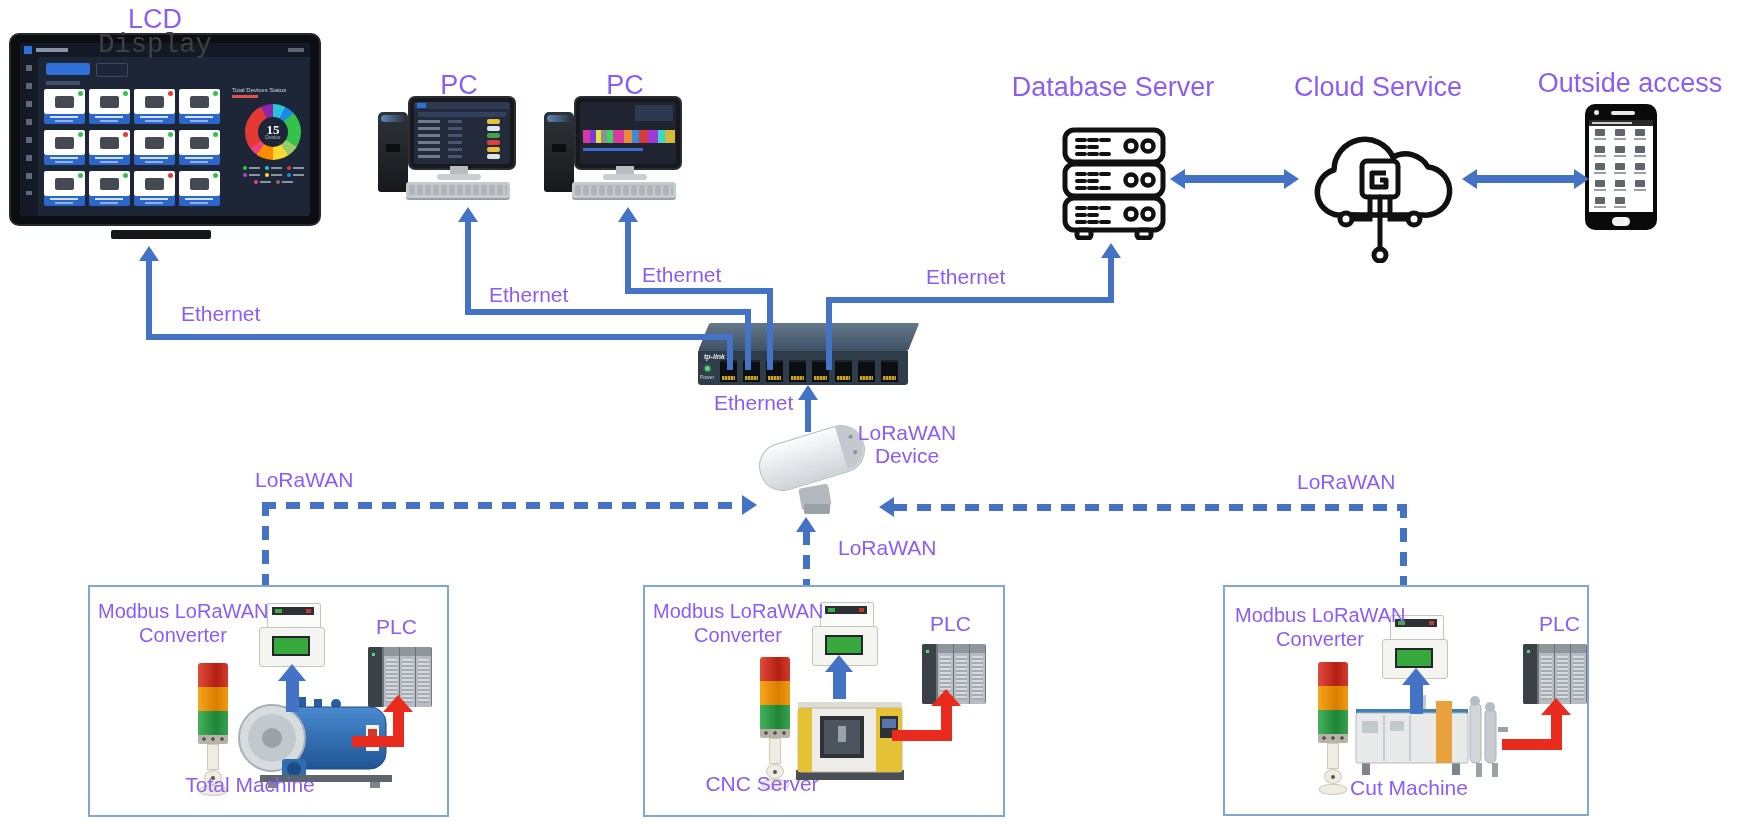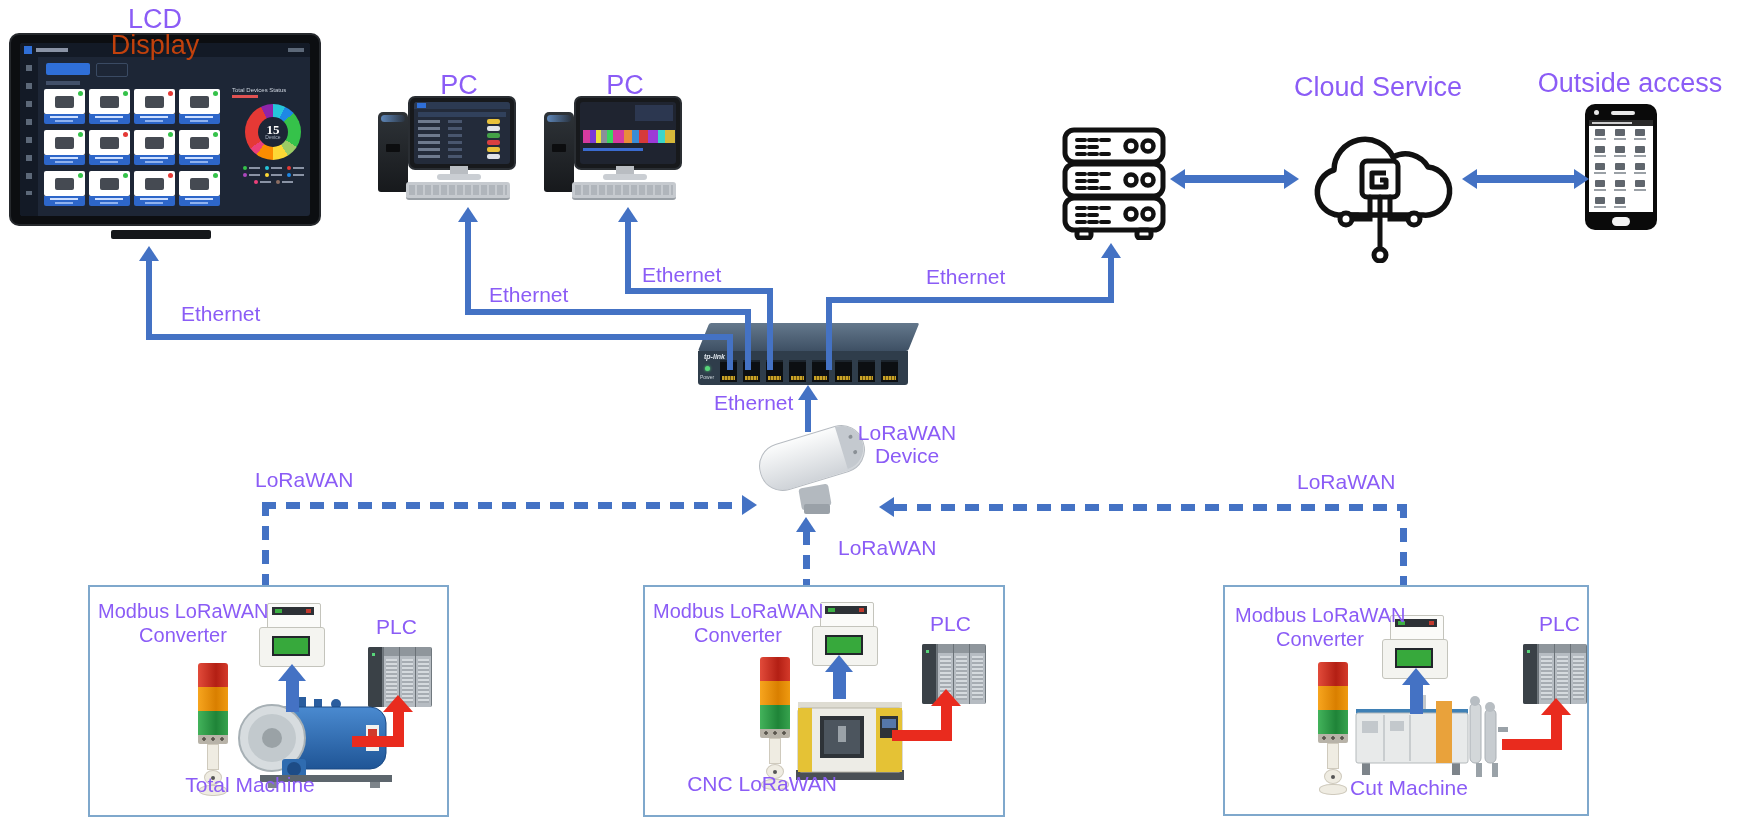--- a/index.html
+++ b/index.html
@@ -157,23 +157,24 @@
   .mach-lbl{font-size:21px;}
 
   .eth-lbl{font-size:21px;}
 </style>
 </head>
 <body>
 
 <div id="canvas">
 
   <div class="lbl lbl-lg ctr" style="left:95px;top:4px;width:120px;">LCD</div>
-  <div class="lbl lbl-lg ctr" style="left:95px;top:30px;width:120px;color:#c2410c;z-index:9;">Display</div>
+  <div class="lbl lbl-lg ctr" style="left:95px;top:30px;width:120px;color:#404040;z-index:9;font-family:Liberation Mono, monospace;">Display</div>
   <div class="lbl lbl-lg ctr" style="left:409px;top:70px;width:100px;">PC</div>
   <div class="lbl lbl-lg ctr" style="left:575px;top:70px;width:100px;">PC</div>
+  <div class="lbl lbl-lg ctr" style="left:1003px;top:72px;width:220px;">Database Server</div>
   <div class="lbl lbl-lg ctr" style="left:1278px;top:72px;width:200px;">Cloud Service</div>
   <div class="lbl lbl-lg ctr" style="left:1528px;top:68px;width:204px;">Outside access</div>
 
   <div class="monitor">
     <div class="mon-screen">
       <div class="scr-head">
         <div style="position:absolute;left:4px;top:3px;width:8px;height:8px;background:#2F6FD8;"></div>
         <div style="position:absolute;left:16px;top:5px;width:32px;height:4px;background:#8a93a5;"></div>
         <div style="position:absolute;right:6px;top:5px;width:16px;height:4px;background:#5c6878;"></div>
       </div>
@@ -578,21 +579,21 @@
       <rect x="34" y="30" width="36" height="34" fill="#4c555e"></rect>
       <rect x="48" y="36" width="8" height="16" fill="#9aa2a8"></rect>
       <rect x="90" y="26" width="18" height="22" fill="#2e3338"></rect>
       <rect x="92" y="29" width="14" height="9" fill="#5577aa"></rect>
     </svg>
     <div class="big-arr-up" style="left:180px;top:68px;"></div>
     <div class="big-shaft" style="left:188px;top:84px;height:28px;"></div>
     <div class="red-h" style="left:247px;top:143px;width:55px;"></div>
     <div class="red-v" style="left:296px;top:118px;height:36px;"></div>
     <div class="red-arr-up" style="left:286px;top:102px;"></div>
-    <div class="lbl mach-lbl ctr" style="left:17px;top:185px;width:200px;">CNC LoRaWAN</div>
+    <div class="lbl mach-lbl ctr" style="left:17px;top:185px;width:200px;">CNC Server</div>
   </div>
 
   <div class="mbox" style="left:1223px;top:585px;width:362px;height:227px;">
     <div class="lbl lbl-box ctr" style="left:10px;top:16px;width:170px;line-height:24px;">
       <div>Modbus LoRaWAN</div>
       <div>Converter</div>
     </div>
     <div class="conv" style="left:157px;top:28px;">
       <div class="conv-top">
           <div class="conv-slots"></div>

